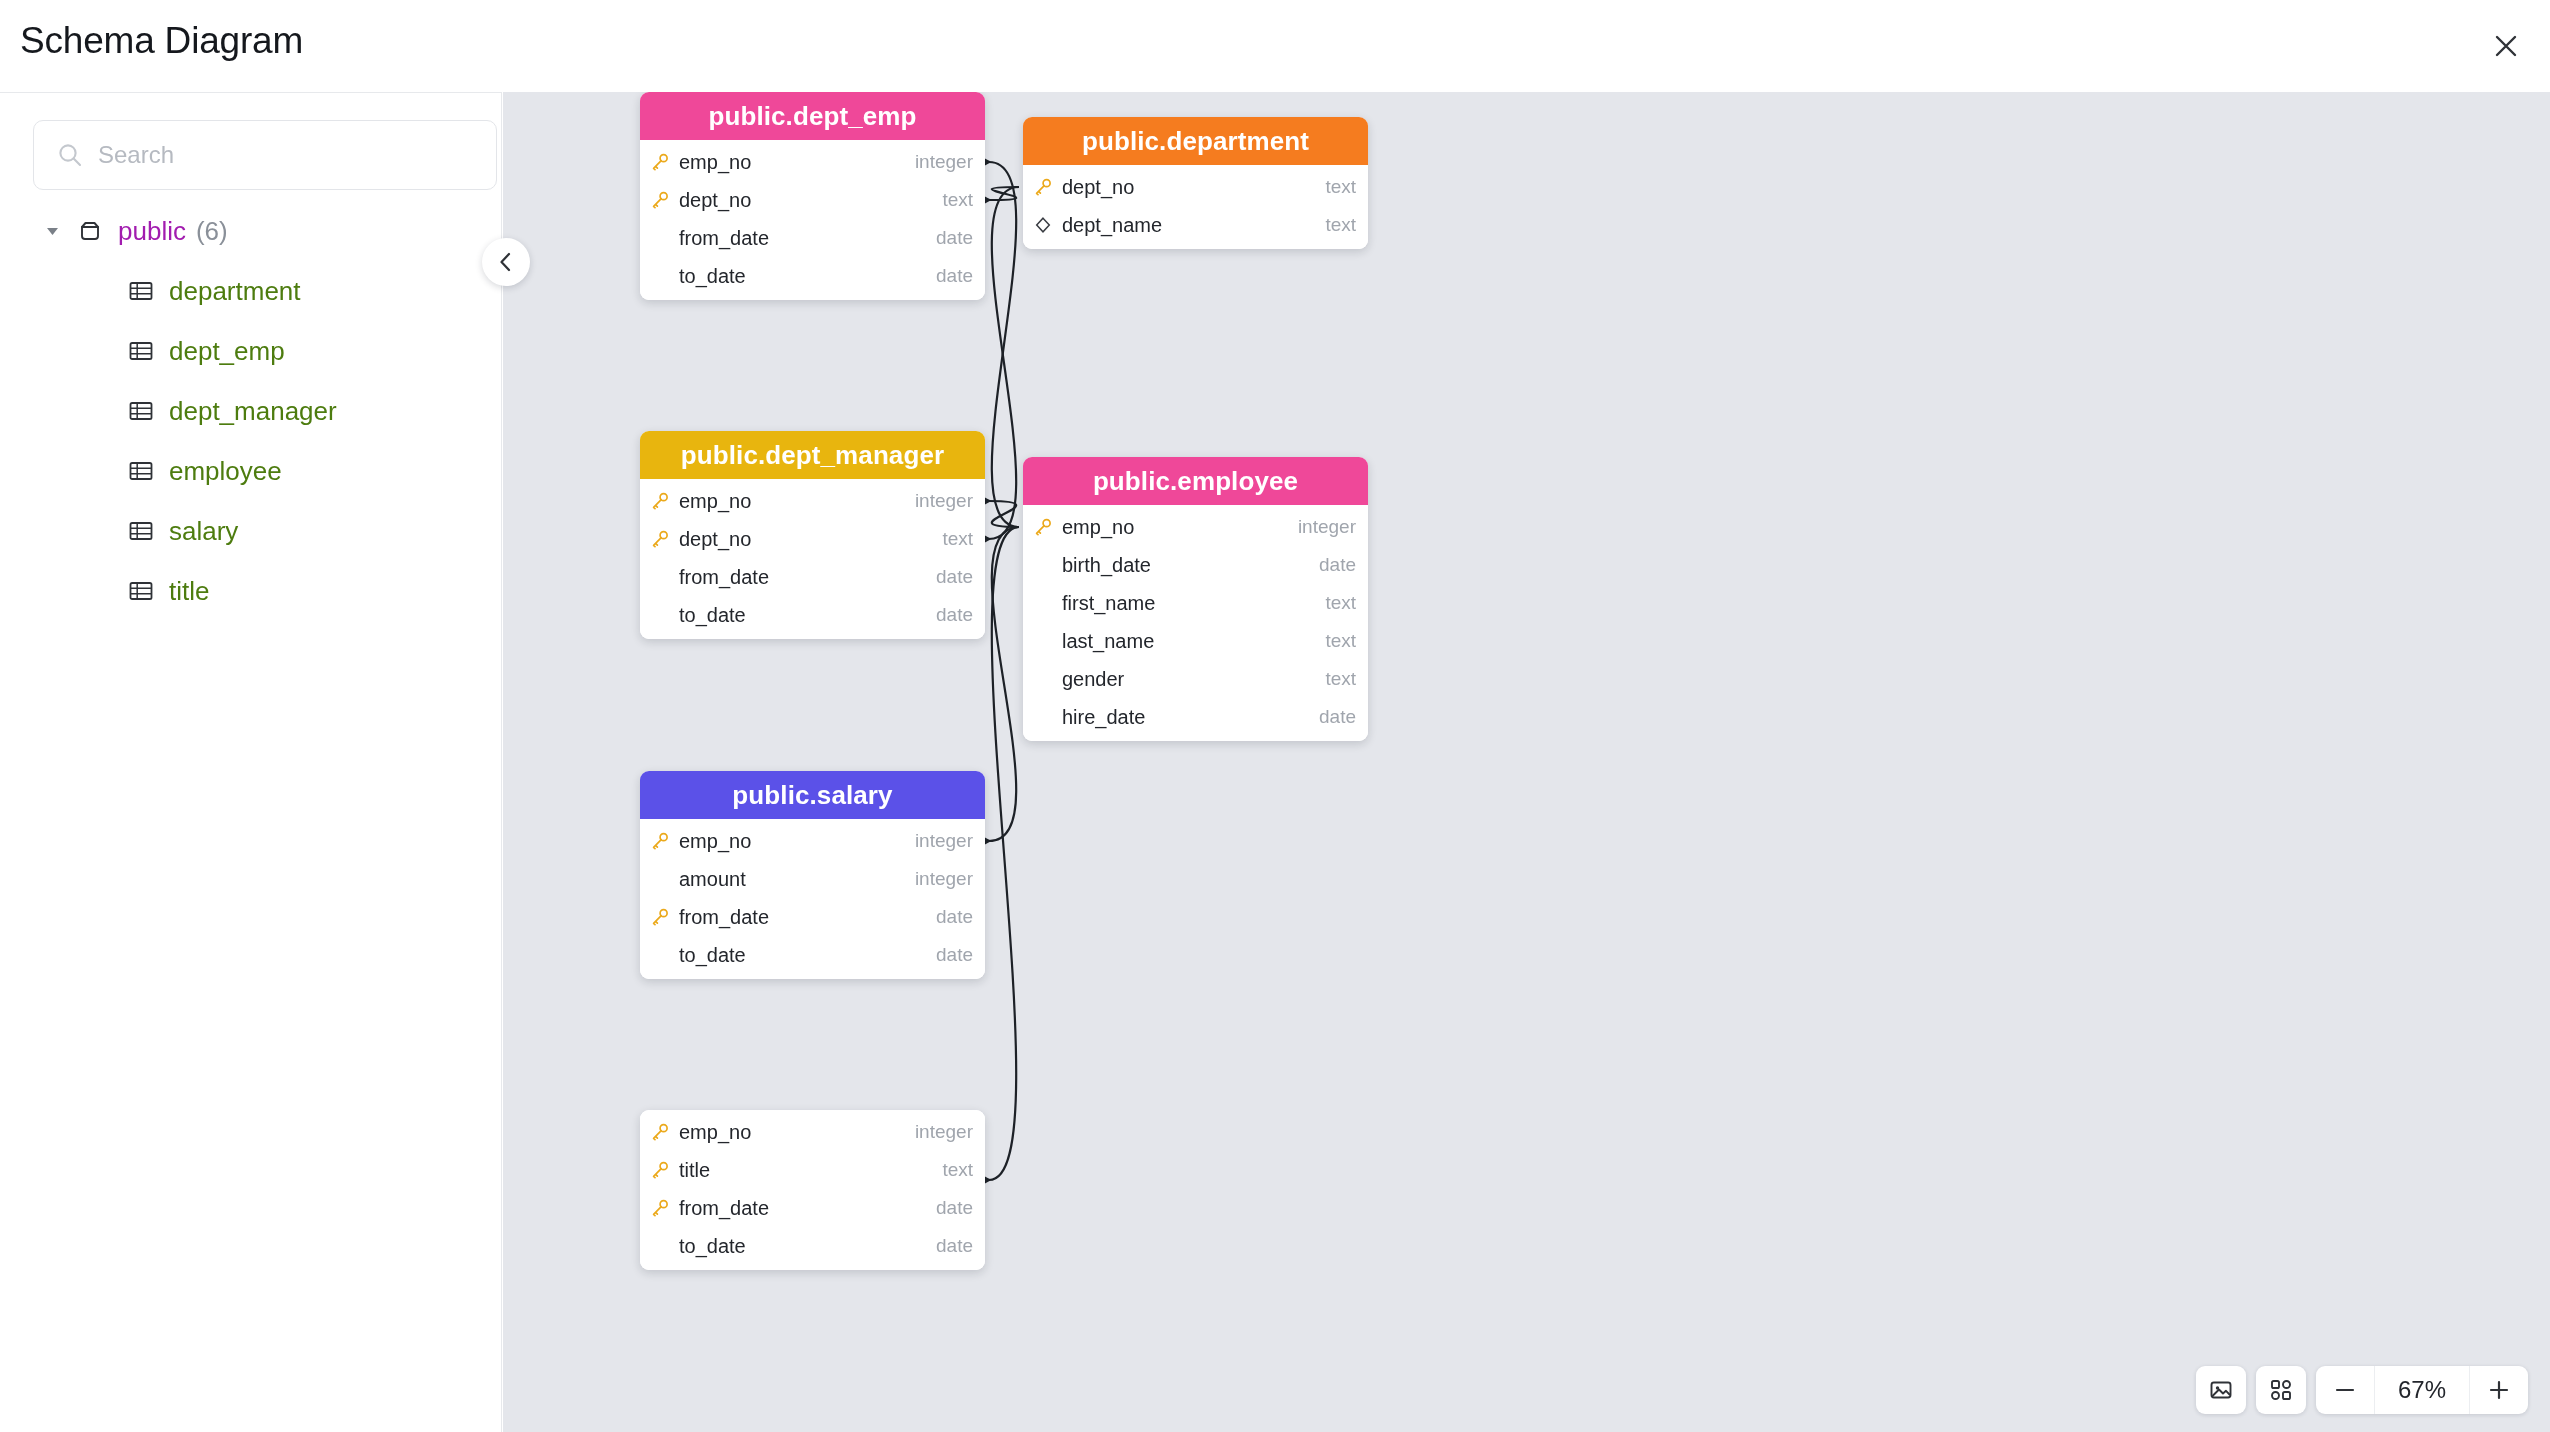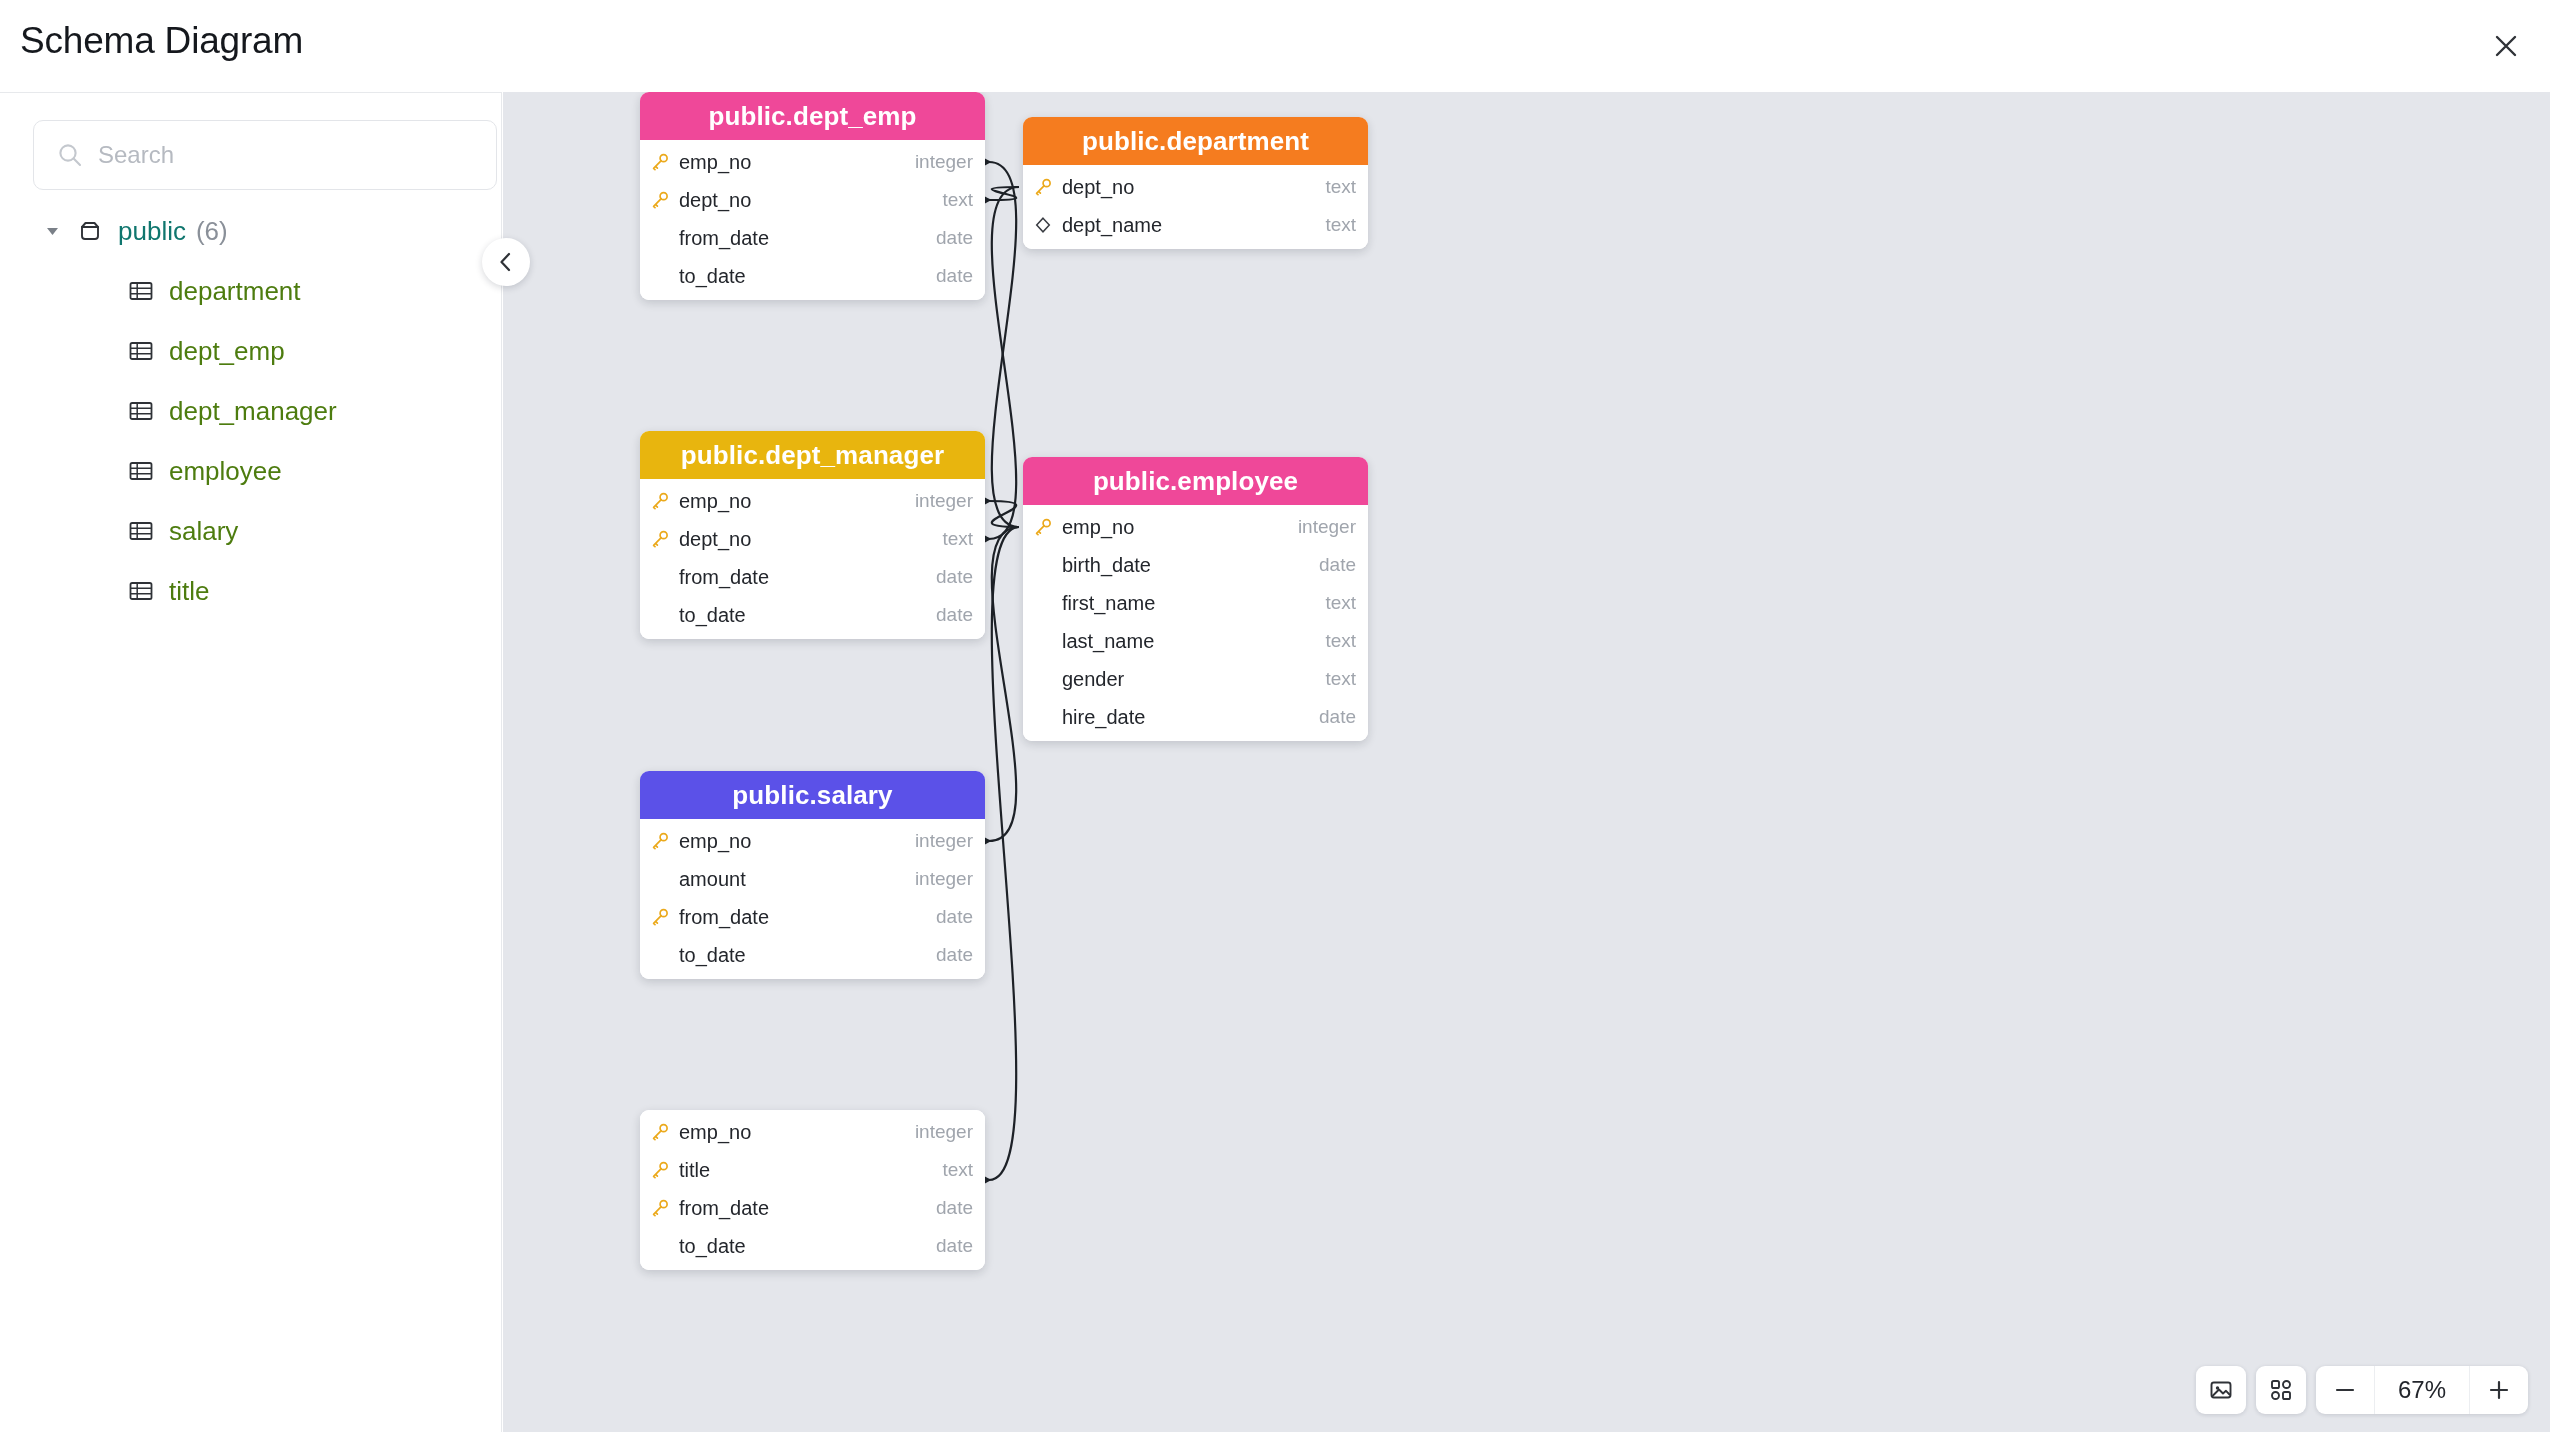--- a/index.html
+++ b/index.html
@@ -59,21 +59,21 @@
   }
   .search-input::placeholder { color: #b6bac1; }
 
   .tree { position: absolute; left: 0; top: 108px; width: 502px; }
   .tree-schema {
     display: flex; align-items: center;
     height: 60px; padding-left: 42px; cursor: pointer;
   }
   .caret { width: 22px; height: 22px; flex: 0 0 22px; margin-right: 12px; }
   .schema-icon { width: 28px; height: 28px; flex: 0 0 28px; margin-right: 14px; }
-  .schema-name { font-size: 26px; color: #0f766e; }
+  .schema-name { font-size: 26px; color: #a21caf; }
   .schema-count { font-size: 26px; color: #8a9099; margin-left: 10px; }
 
   .tree-item {
     display: flex; align-items: center;
     height: 60px; padding-left: 128px; cursor: pointer;
   }
   .table-icon { width: 26px; height: 26px; flex: 0 0 26px; margin-right: 15px; }
   .tree-label { font-size: 26px; color: #4d7c0f; }
 
   

